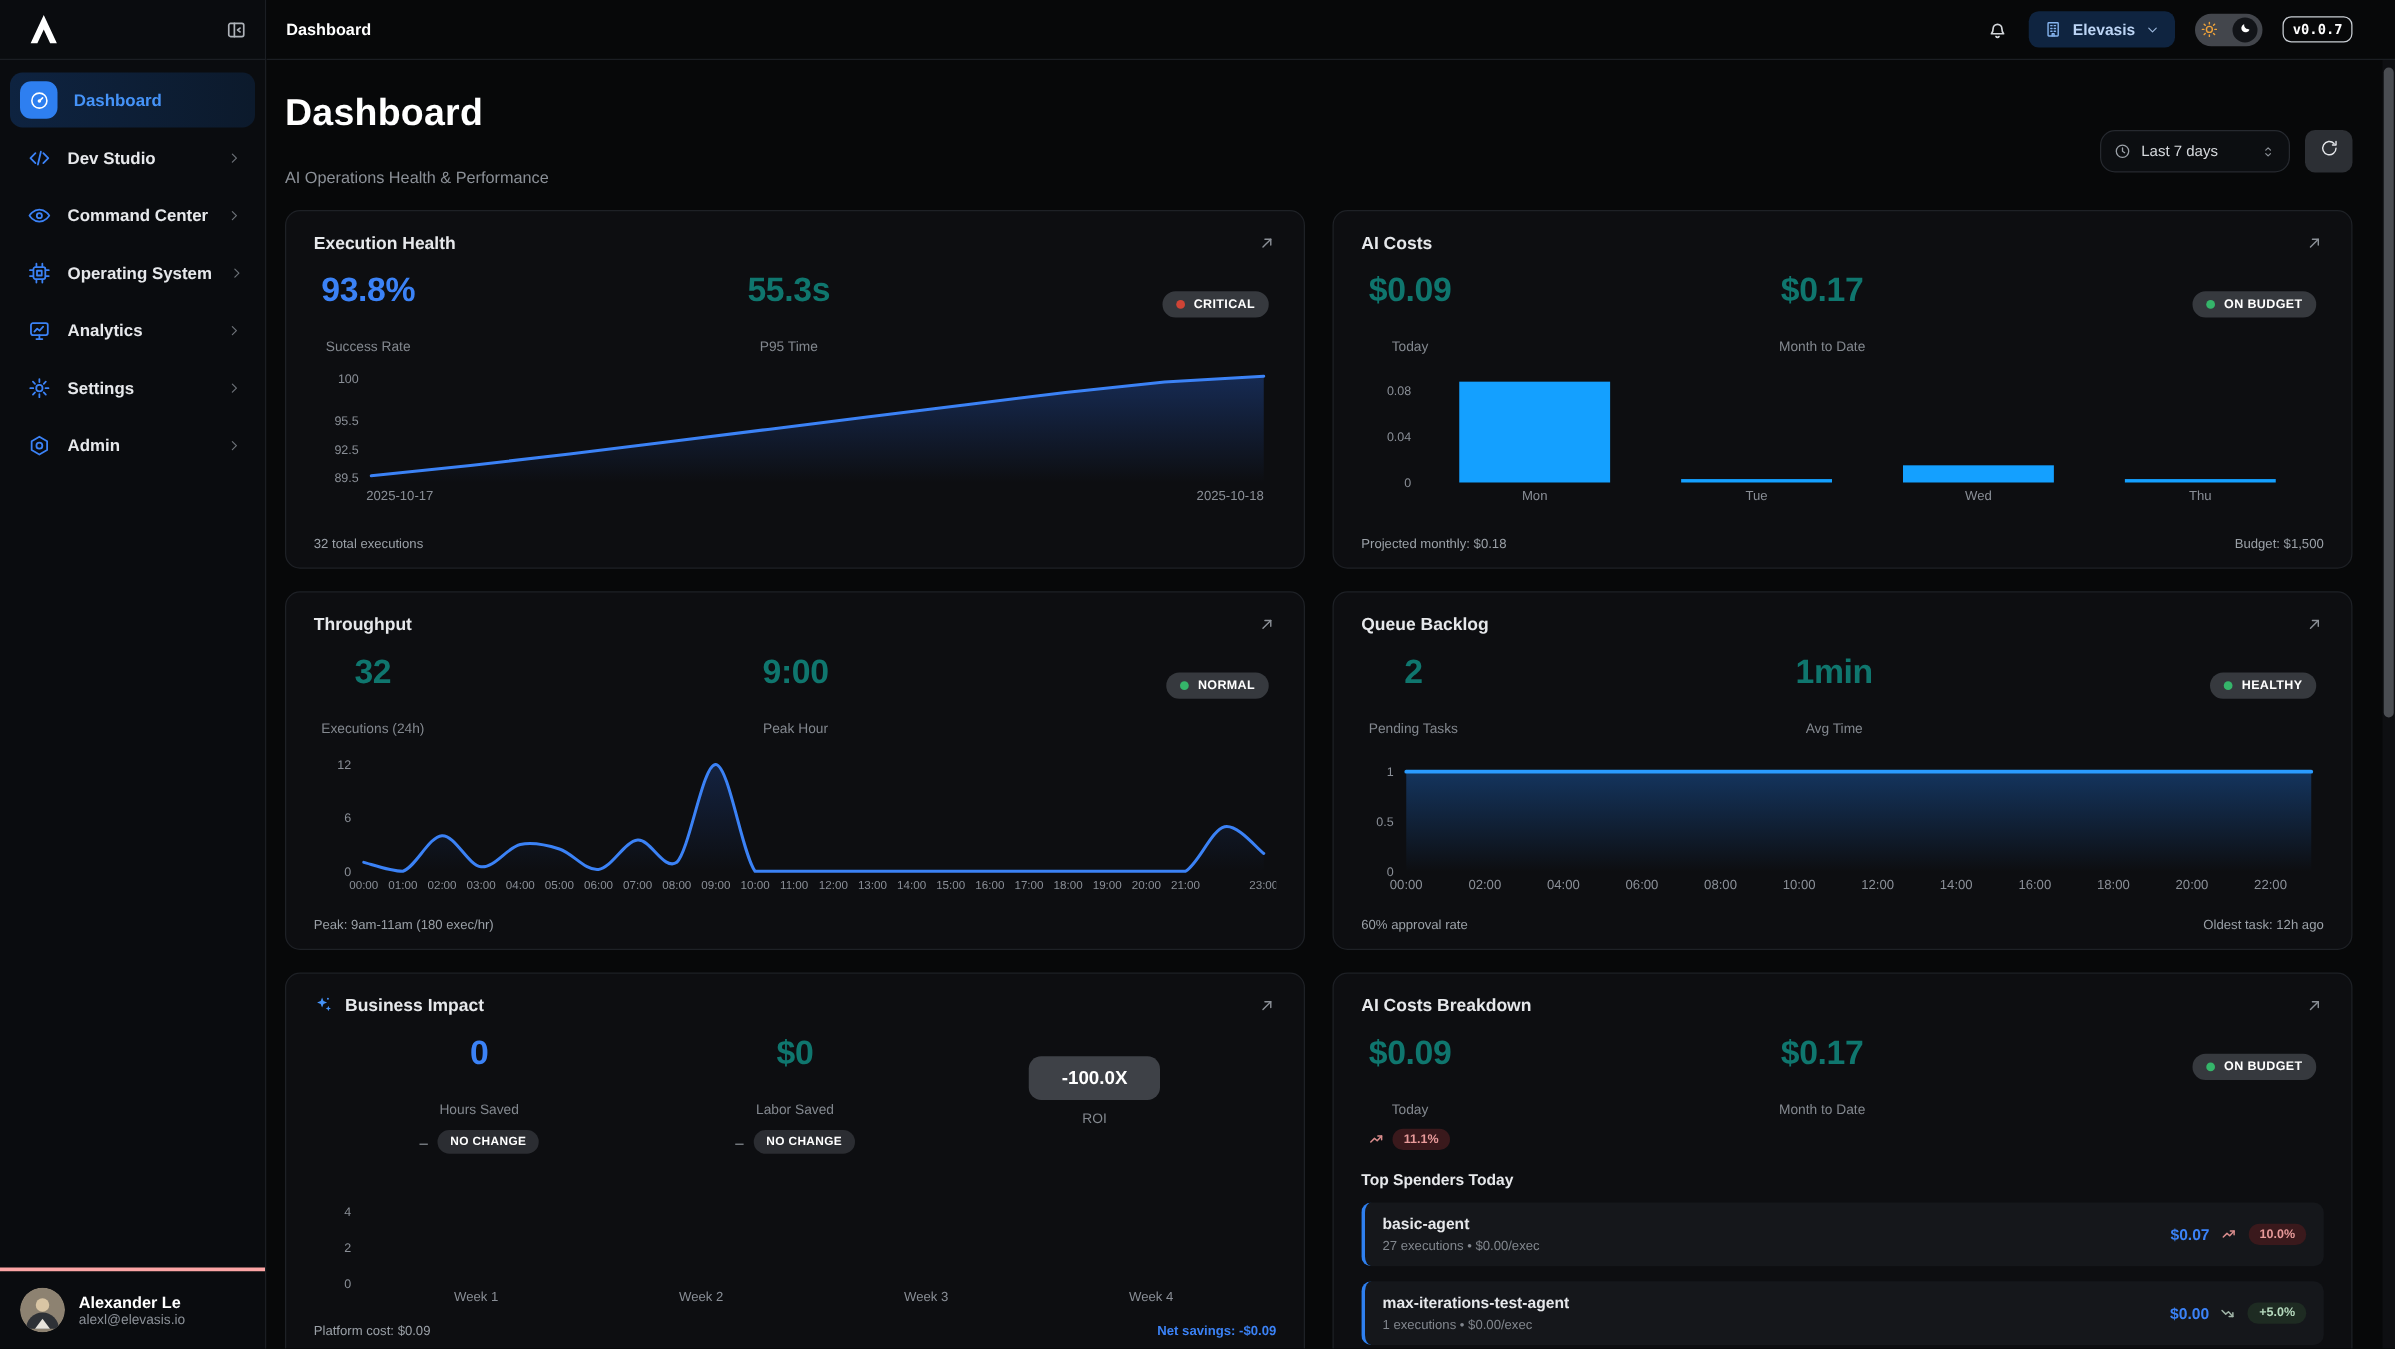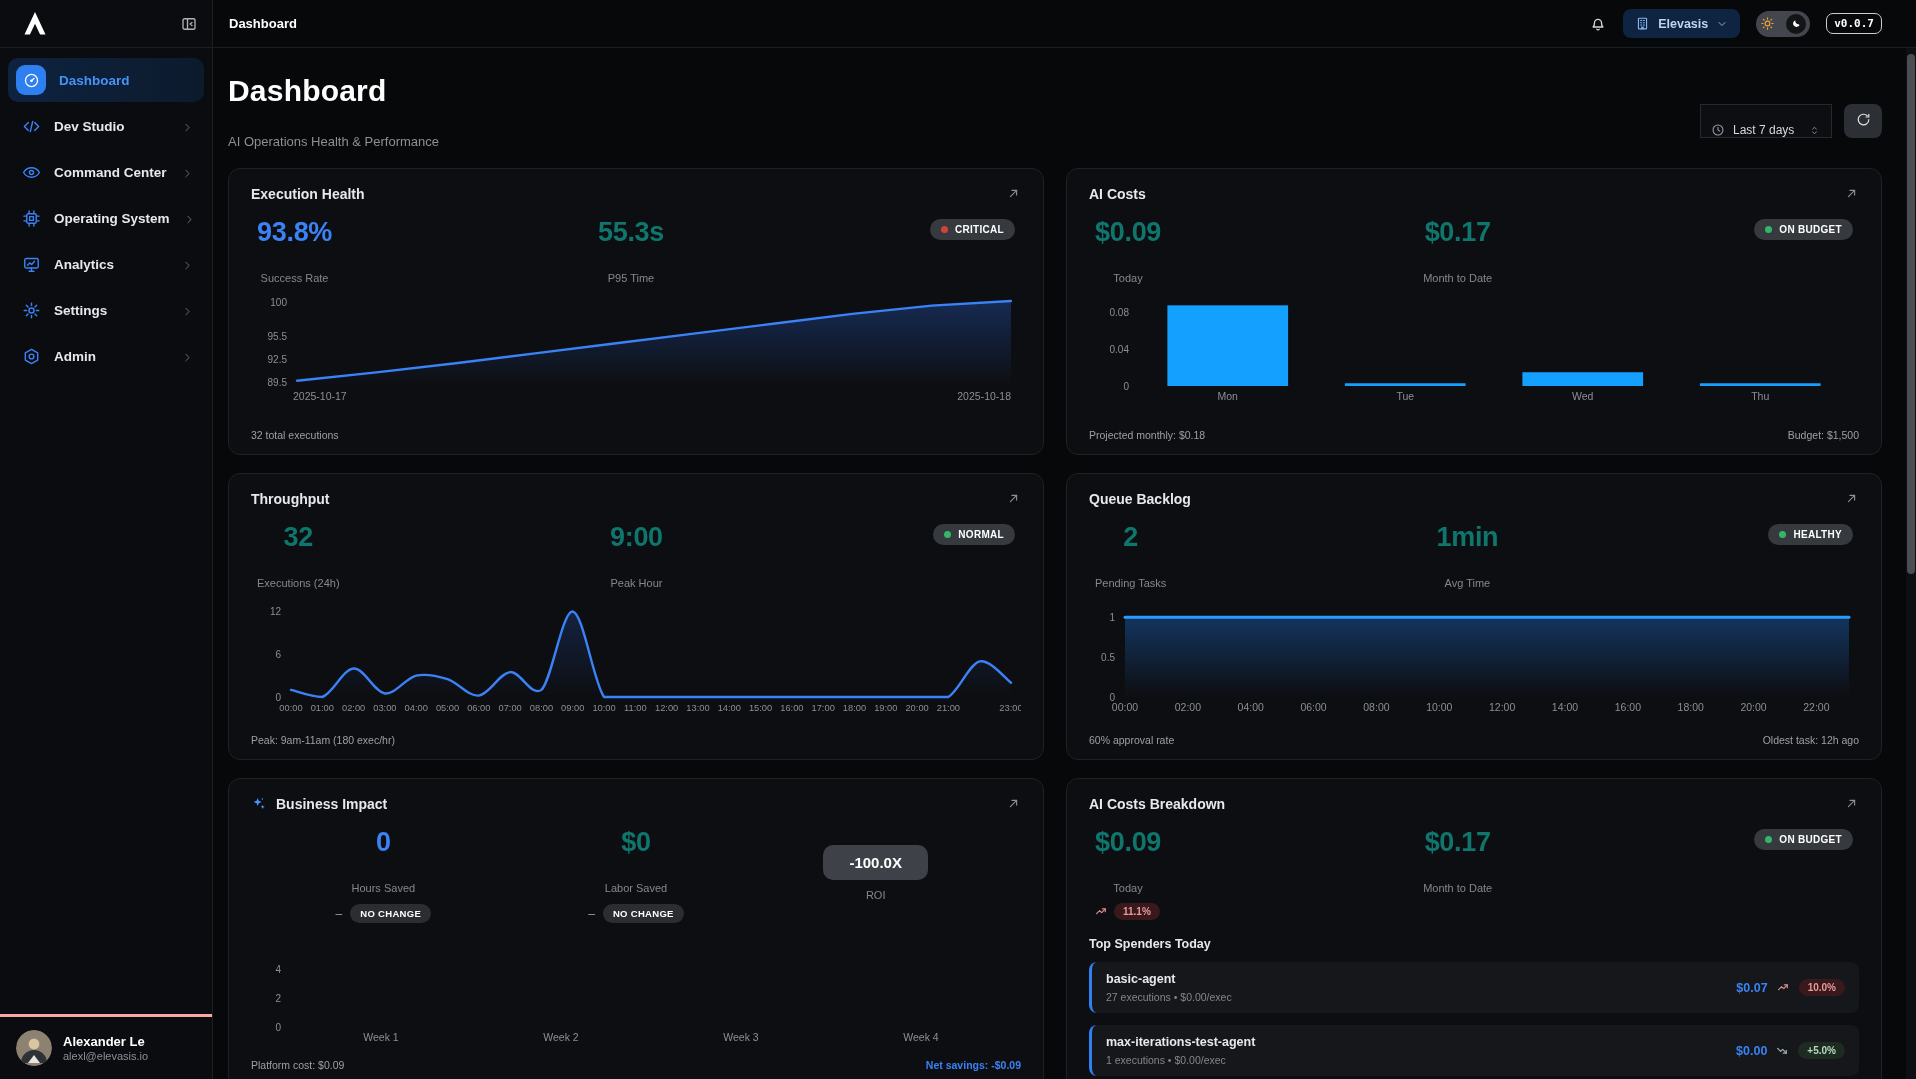--- a/index.html
+++ b/index.html
@@ -49,44 +49,44 @@
     align-items:center;justify-content:center}
   .knob svg{width:11px;height:11px;color:#fff}
   .version{border:1.5px solid #c9ced4;border-radius:7px;padding:3px 7px;
     font-family:"DejaVu Sans Mono",monospace;font-size:11px;font-weight:700;color:#fff}
 
   .content{flex:1;padding:26px 34px 0 15px;overflow:hidden}
   .page-head{display:flex;justify-content:space-between}
   .page-title{font-size:30px;font-weight:700;color:#fff;letter-spacing:.2px}
   .page-sub{font-size:13px;color:#8b9097;margin-top:26px}
   .controls{display:flex;gap:12px;margin-top:30px;align-items:flex-start}
-  .range-select{display:flex;align-items:flex-end;gap:8px;background:#0c0e11;border:1px solid #26292f;
-    border-radius:0;height:34px;padding:0 10px;font-size:12px;color:#d6d9dd;width:132px;cursor:pointer}
+  .range-select{display:flex;align-items:center;gap:8px;background:#0c0e11;border:1px solid #26292f;
+    border-radius:12px;height:34px;padding:0 10px;font-size:12px;color:#d6d9dd;width:152px;cursor:pointer}
   .clock-ic{width:14px;height:14px;color:#9aa0a7}
   .caret-ic{width:13px;height:13px;color:#8b9097;margin-left:auto}
   .refresh-btn{width:38px;height:34px;border-radius:8px;background:#2c2f34;display:flex;
     align-items:center;justify-content:center;color:#e6e8eb;cursor:pointer}
   .refresh-btn svg{width:15px;height:15px}
 
   .grid{margin-top:19px;display:grid;grid-template-columns:1fr 1fr;gap:18px 22px;
     grid-template-rows:287px 287px 360px}
   .card{background:#0d0e11;border:1px solid #1e2126;border-radius:12px;
     padding:17px 22px 13px;display:flex;flex-direction:column;overflow:hidden}
-  .card-head{display:flex;justify-content:space-between;align-items:flex-start}
+  .card-head{display:flex;justify-content:space-between;align-items:flex-end}
   .card-title{font-size:14px;font-weight:600;color:#e6e8eb;display:flex;align-items:center;gap:9px}
   .sparkle-ic{width:16px;height:16px;color:#4593f8}
   .expand{width:15px;height:15px;color:#8b9097;cursor:pointer}
 
   .stats{display:grid;grid-template-columns:auto 1fr auto;align-items:start;margin-top:15px;padding:0 6px}
   .stat{text-align:center}
   .stat-value{font-size:27px;font-weight:600;color:#0f766e;letter-spacing:-.3px}
   .stat-value.accent{color:#3b82f6}
   .stat-label{font-size:11px;color:#83888f;margin-top:24px}
   .badge{display:inline-flex;align-items:center;gap:7px;background:#36393e;border-radius:999px;
-    padding:5px 11px;font-size:10px;font-weight:700;letter-spacing:.3px;color:#fff;margin-top:2px}
+    padding:5px 11px;font-size:10px;font-weight:700;letter-spacing:.3px;color:#fff;margin-top:16px}
   .dot{width:7px;height:7px;border-radius:50%;background:#35b56a}
 
   .chart{margin-top:8px}
   .ch-112{height:112px}.ch-118{height:118px}.ch-96{height:96px;margin-top:26px}
   svg text{font-family:"Liberation Sans",sans-serif}
   .card-footer{margin-top:auto;display:flex;justify-content:space-between;align-items:center;
     font-size:10.5px;color:#9aa0a7;padding-top:8px}
   .accent-text{color:#3b82f6;font-weight:700}
 
   

